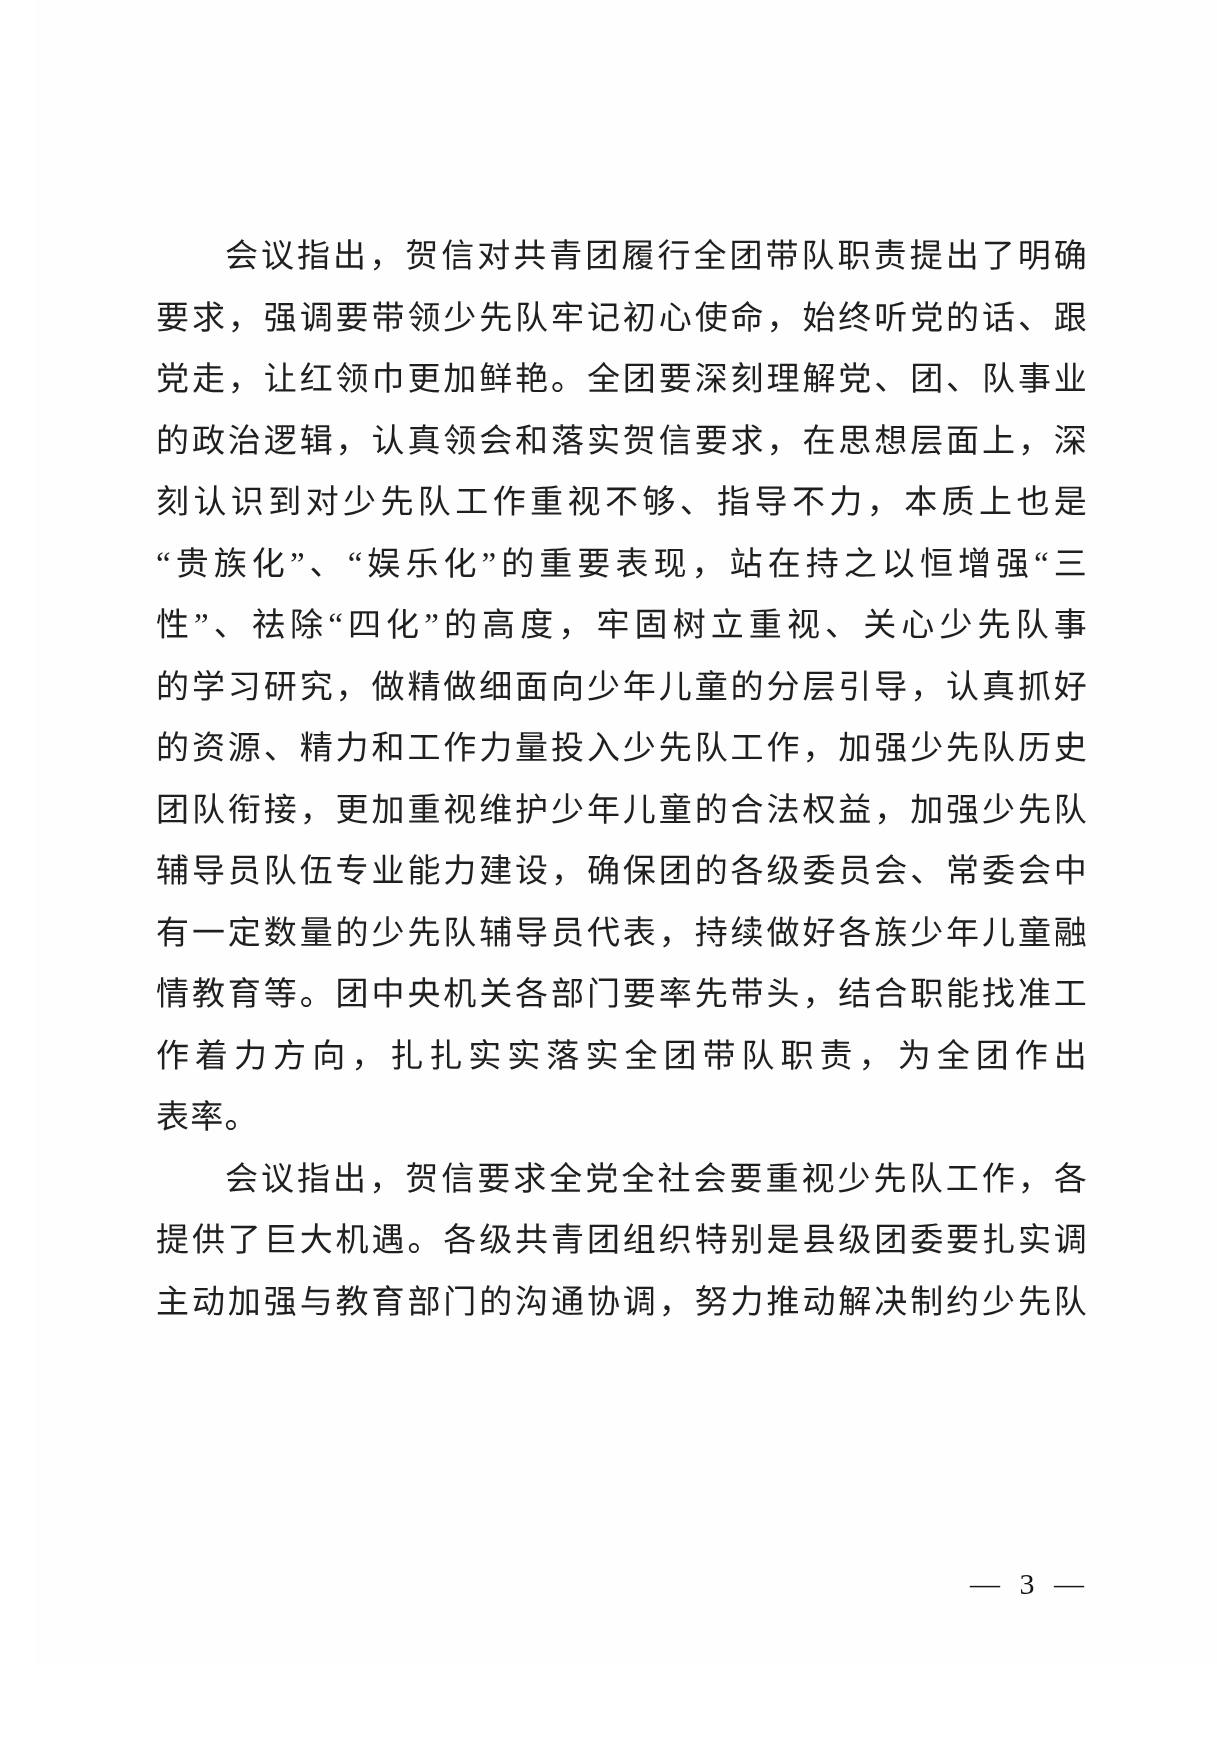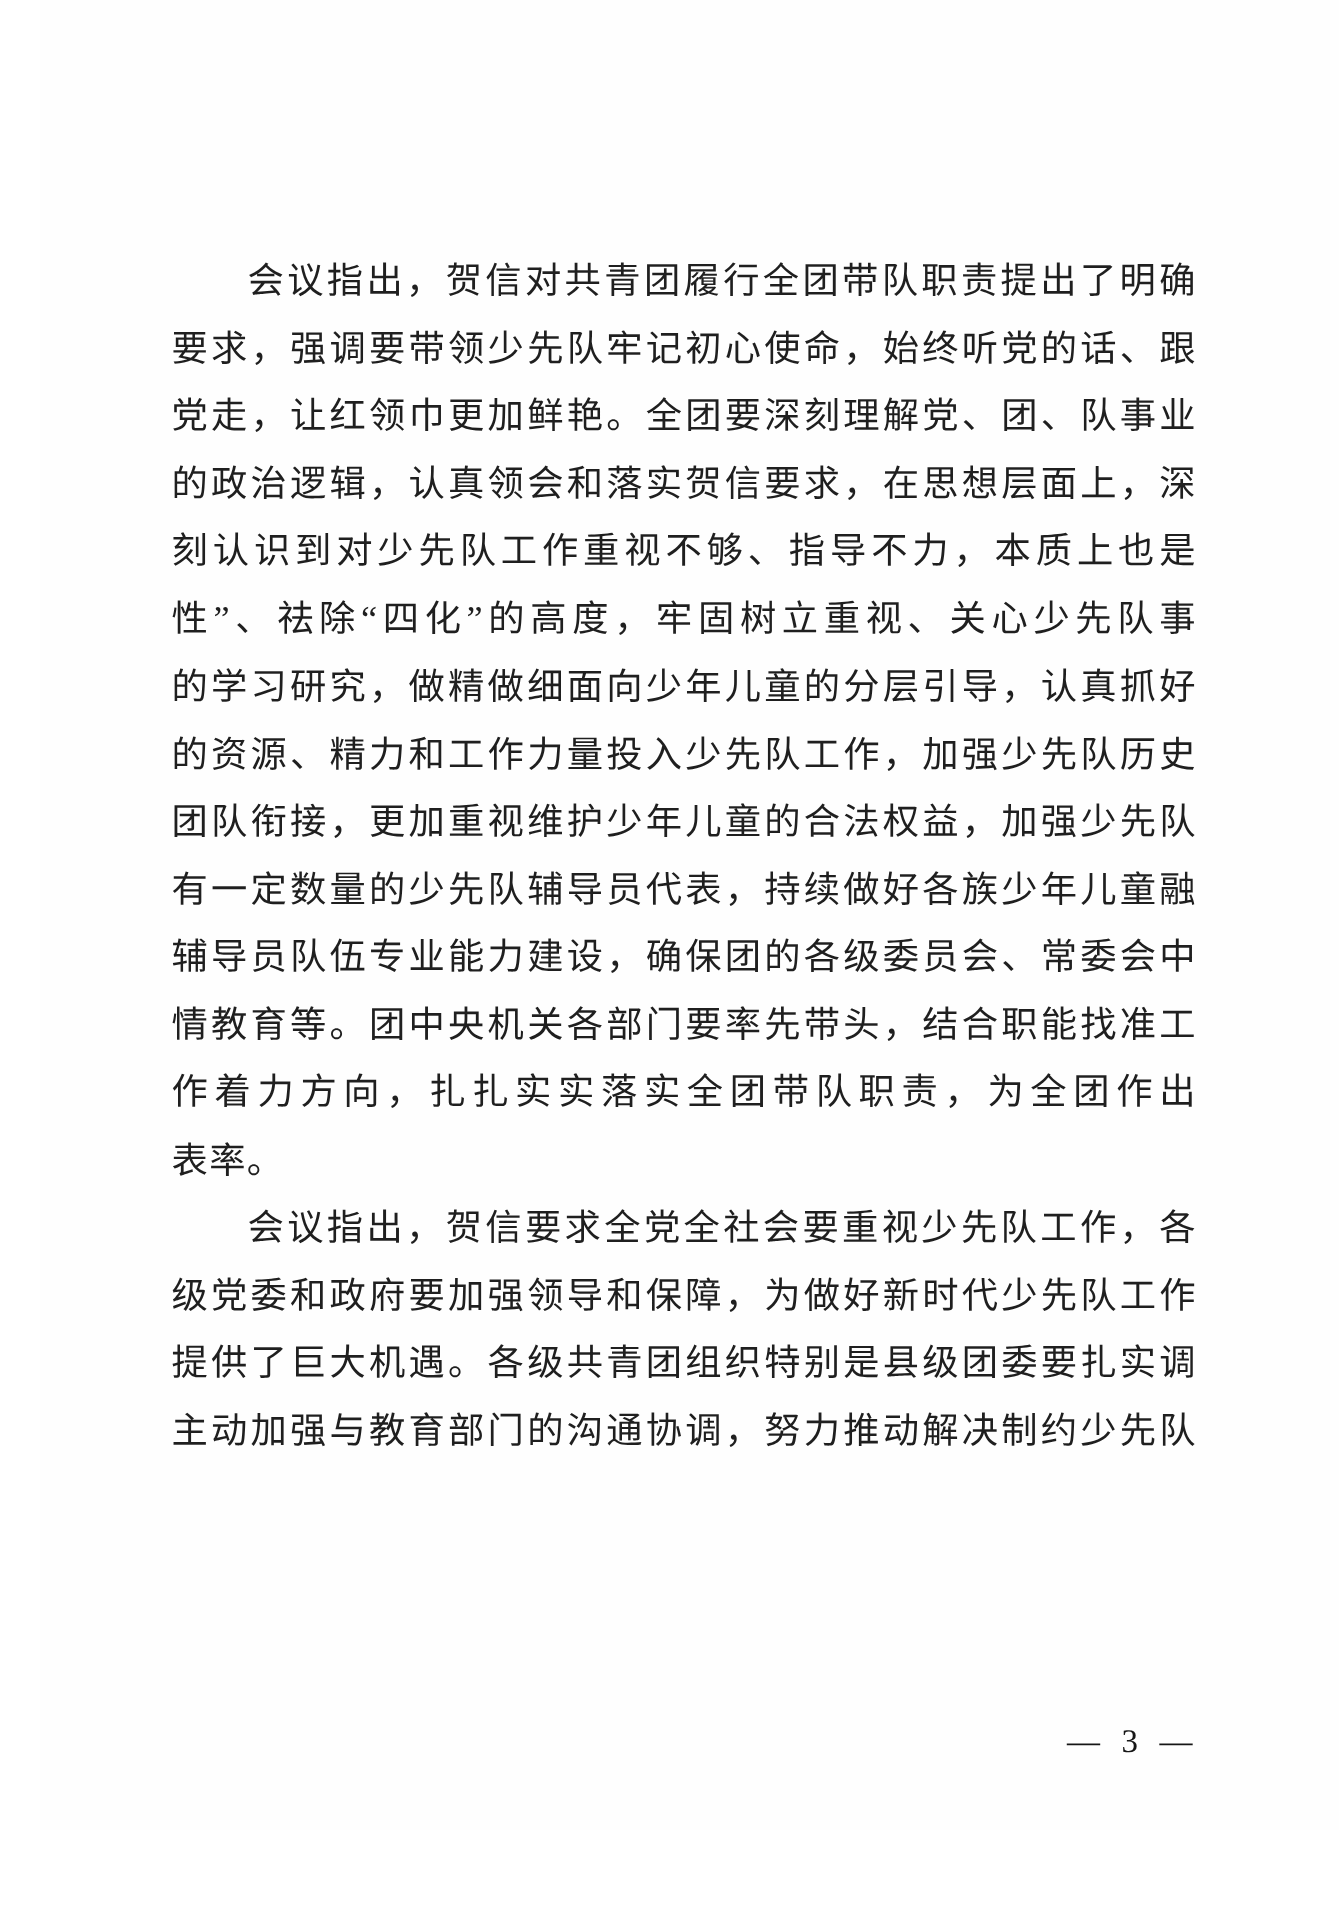--- a/index.html
+++ b/index.html
@@ -60,31 +60,31 @@
 <body>
 
 <div class="page">
   <div class="text-block">
       <div class="paragraph">
         <div class="line first">会议指出，贺信对共青团履行全团带队职责提出了明确</div>
         <div class="line">要求，强调要带领少先队牢记初心使命，始终听党的话、跟</div>
         <div class="line">党走，让红领巾更加鲜艳。全团要深刻理解党、团、队事业</div>
         <div class="line">的政治逻辑，认真领会和落实贺信要求，在思想层面上，深</div>
         <div class="line">刻认识到对少先队工作重视不够、指导不力，本质上也是</div>
+        <div class="line">“贵族化”、“娱乐化”的重要表现，站在持之以恒增强“三</div>
         <div class="line">性”、祛除“四化”的高度，牢固树立重视、关心少先队事</div>
         <div class="line">的学习研究，做精做细面向少年儿童的分层引导，认真抓好</div>
         <div class="line">的资源、精力和工作力量投入少先队工作，加强少先队历史</div>
         <div class="line">团队衔接，更加重视维护少年儿童的合法权益，加强少先队</div>
+        <div class="line">辅导员队伍专业能力建设，确保团的各级委员会、常委会中</div>
         <div class="line">有一定数量的少先队辅导员代表，持续做好各族少年儿童融</div>
-        <div class="line">辅导员队伍专业能力建设，确保团的各级委员会、常委会中</div>
         <div class="line">情教育等。团中央机关各部门要率先带头，结合职能找准工</div>
         <div class="line">作着力方向，扎扎实实落实全团带队职责，为全团作出</div>
         <div class="line last">表率。</div>
       </div>
       <div class="paragraph">
         <div class="line first">会议指出，贺信要求全党全社会要重视少先队工作，各</div>
-        <div class="line">级党委和政府要加强领导和保障，为做好新时代少先队工作</div>
         <div class="line">提供了巨大机遇。各级共青团组织特别是县级团委要扎实调</div>
         <div class="line">主动加强与教育部门的沟通协调，努力推动解决制约少先队</div>
       </div>
     </div>
   <div class="page-number">— 3 —</div>
 </div>
 
 </body></html>

